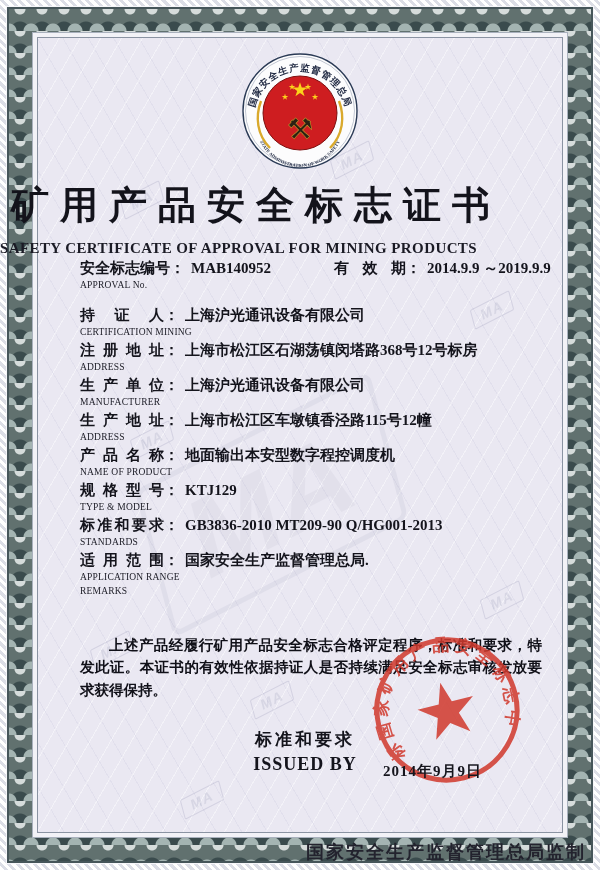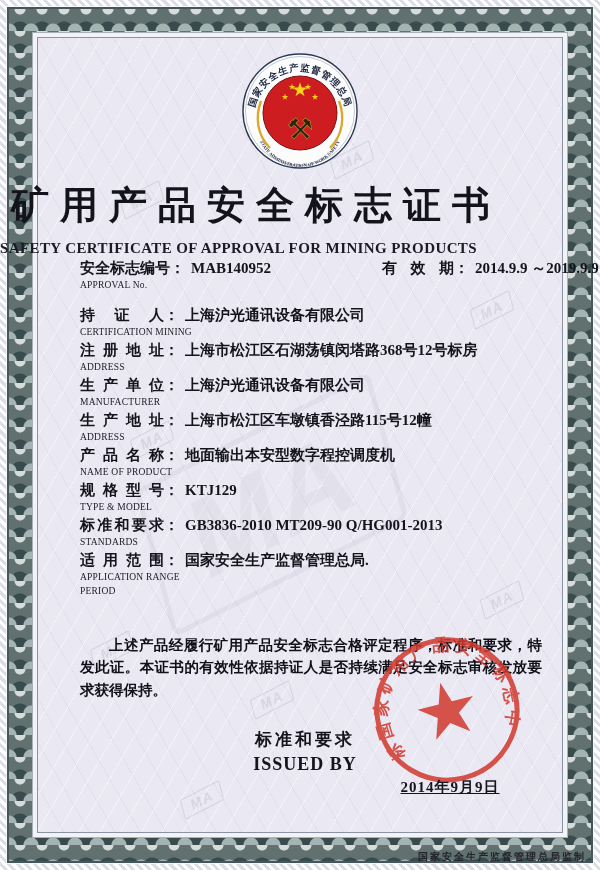--- a/index.html
+++ b/index.html
@@ -59,43 +59,43 @@
   }
   .content{position:absolute;left:80px;right:58px;top:258px;}
   .row{margin-bottom:2px;}
   .cnline{font-size:15px;line-height:21px;font-weight:bold;white-space:nowrap;}
   .lbl{display:inline-block;width:84px;text-align:justify;text-align-last:justify;}
   .lbl.auto{width:auto;text-align-last:auto;}
   .lbl.v{width:72px;}
   .colon{display:inline-block;margin-right:6px;}
   .val{font-weight:bold;}
   .enline{font-size:9.5px;line-height:12px;color:#20202a;letter-spacing:.2px;}
-  .toprow{display:flex;margin-bottom:14px;gap:48px;}
+  .toprow{display:flex;margin-bottom:14px;}
   .toprow .field-a{flex:0 0 55%;}
   .toprow .field-b{flex:1;}
   .declaration{
     margin-top:37px;font-size:14.5px;line-height:1.55;font-weight:600;
     text-indent:2em;color:#101018;text-align:justify;
   }
   .issuer{
     position:absolute;left:235px;top:728px;width:140px;text-align:center;
   }
   .issuer-cn{font-size:17px;font-weight:bold;letter-spacing:3px;}
   .issuer-en{font-size:18px;font-weight:bold;margin-top:3px;letter-spacing:1px;}
   .seal{
     position:absolute;left:367px;top:630px;width:160px;height:160px;
     opacity:.86;transform:rotate(-14deg);
   }
   .seal-date{
-    position:absolute;left:383px;top:778px;width:134px;text-align:center;
-    font-size:15px;font-weight:bold;color:#15151d;letter-spacing:1px;text-decoration:underline;
+    position:absolute;left:383px;top:762px;width:134px;
+    font-size:15px;font-weight:bold;color:#15151d;letter-spacing:1px;
   }
   .footer{
     position:absolute;right:14px;bottom:6px;
-    font-size:10px;font-weight:bold;letter-spacing:2px;color:#23232e;
+    font-size:18px;font-weight:bold;letter-spacing:2px;color:#23232e;
   }
 </style>
 </head>
 <body>
 
 <div class="page">
   <div class="band"></div>
   <div class="inner"></div>
 
   <span class="ma" style="left:120px;top:190px;">MA</span>
@@ -175,21 +175,21 @@
     </div>
     <div class="row">
       <div class="cnline"><span class="lbl">标准和要求</span><span class="colon">：</span><span class="val">GB3836-2010 MT209-90 Q/HG001-2013</span></div>
       <div class="enline">STANDARDS</div>
     </div>
     <div class="row">
       <div class="cnline"><span class="lbl">适 用 范 围</span><span class="colon">：</span><span class="val">国家安全生产监督管理总局.</span></div>
       <div class="enline">APPLICATION RANGE</div>
     </div>
     <div class="row">
-      <div class="enline">PERIOD</div>
+      <div class="enline">REMARKS</div>
     </div>
 
     <div class="declaration">上述产品经履行矿用产品安全标志合格评定程序，标准和要求，特发此证。本证书的有效性依据持证人是否持续满足安全标志审核发放要求获得保持。</div>
   </div>
 
   <div class="issuer">
     <div class="issuer-cn">标准和要求</div>
     <div class="issuer-en">ISSUED BY</div>
   </div>
 

